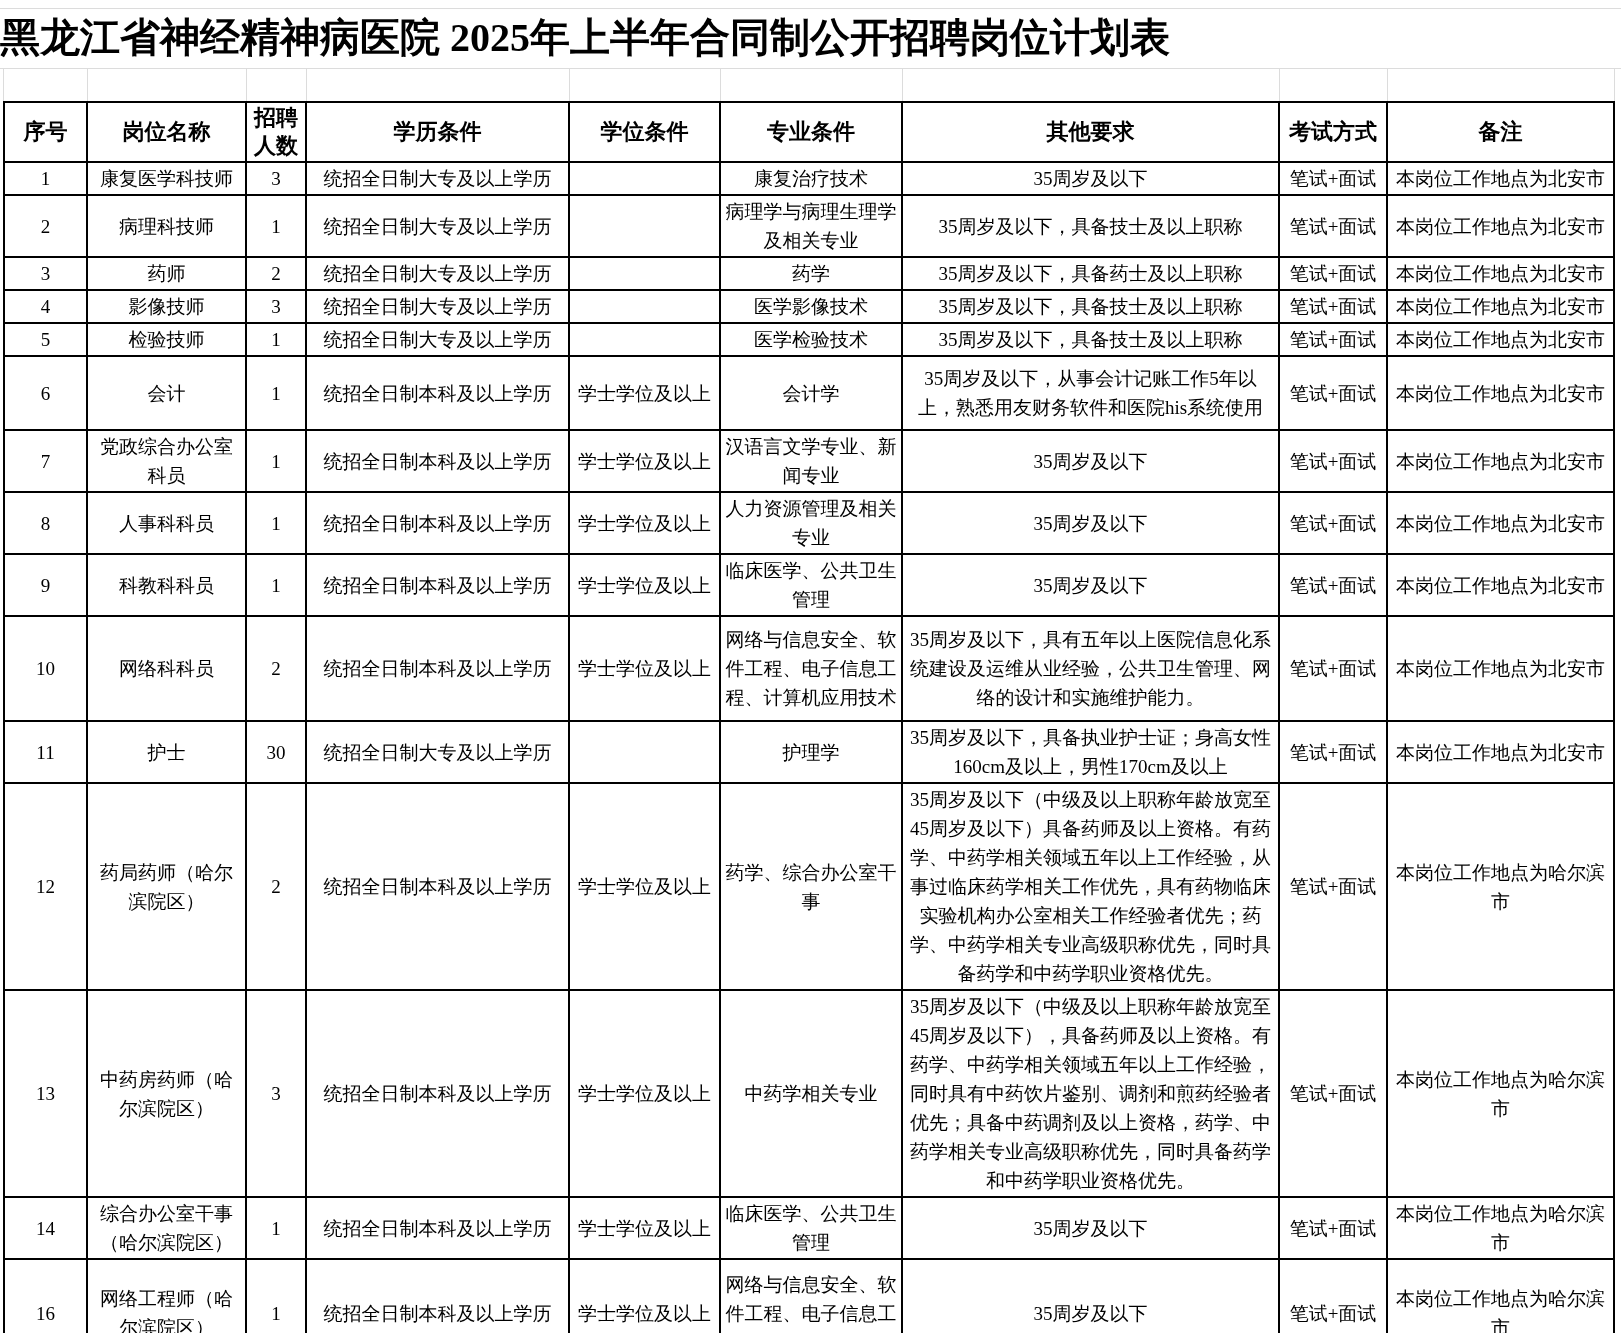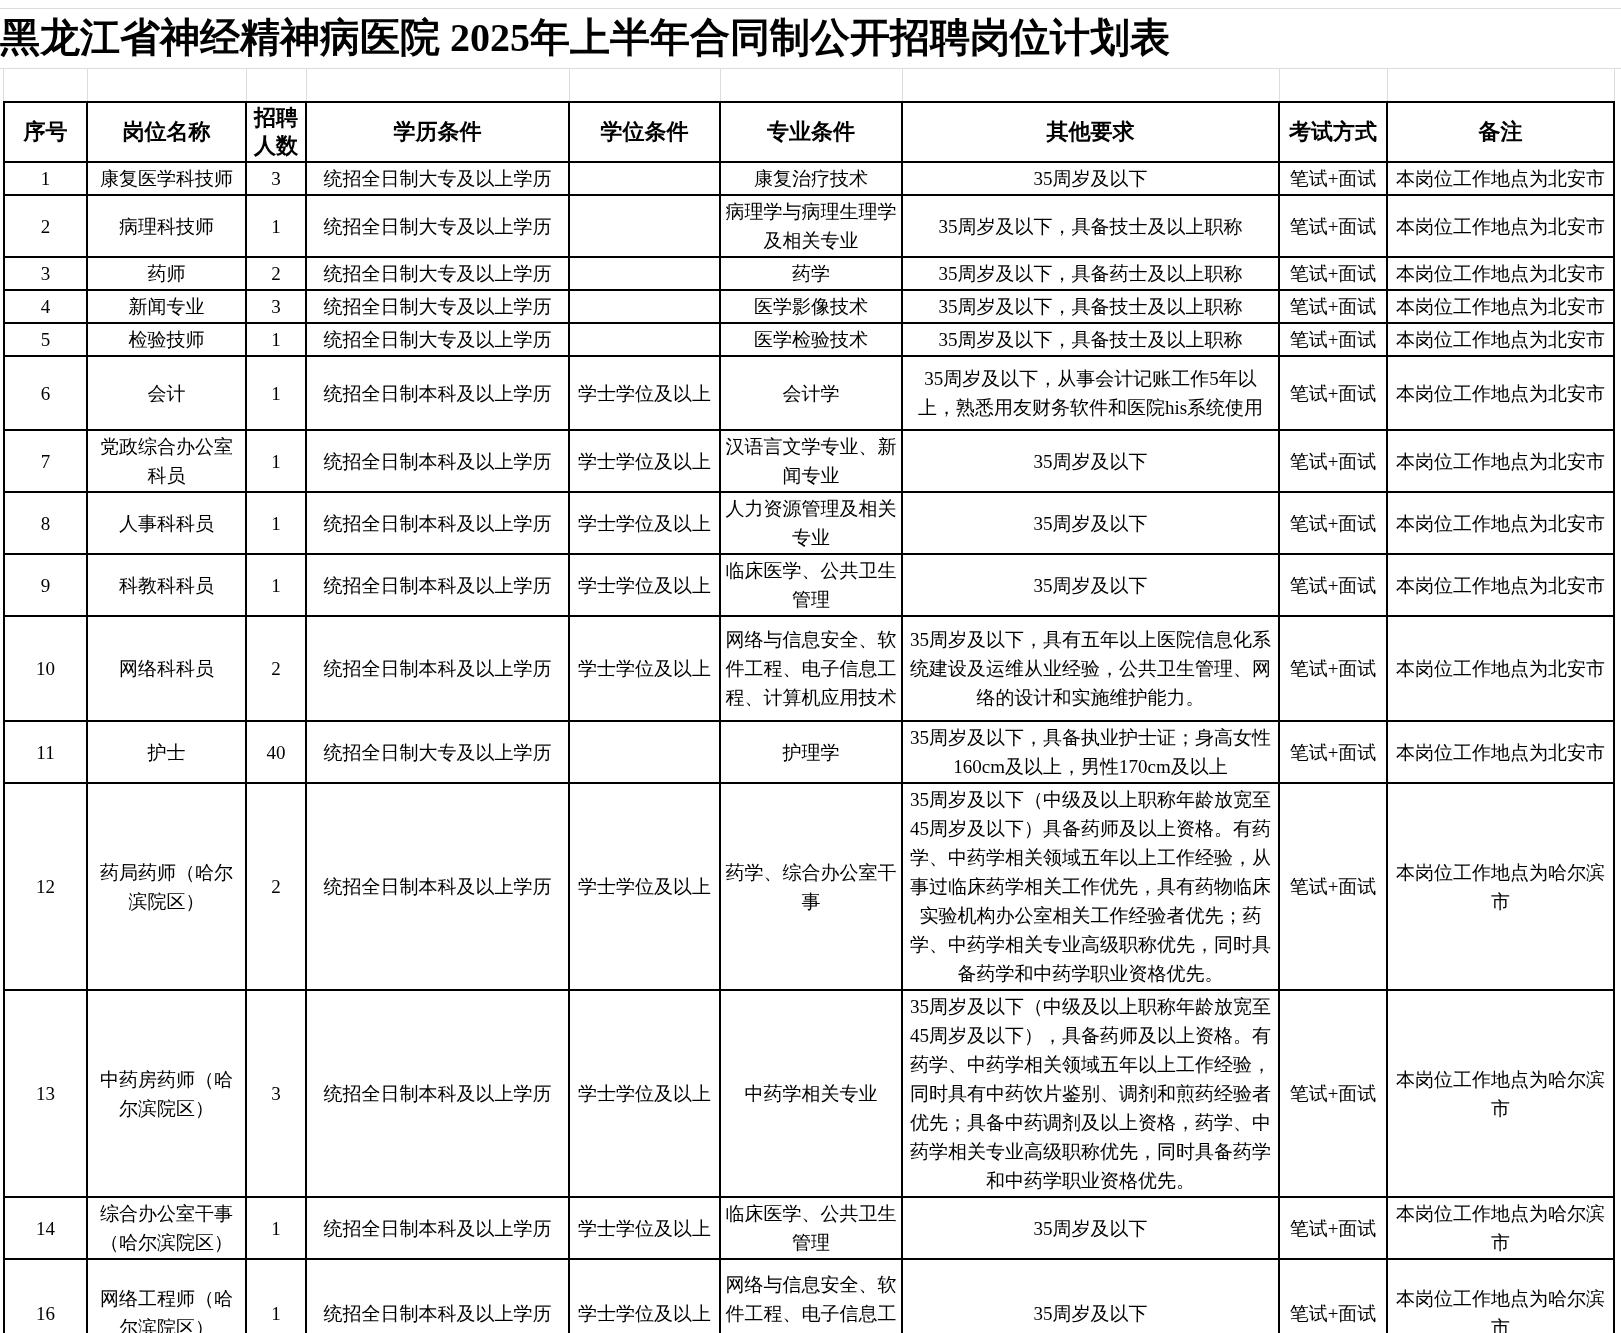--- a/index.html
+++ b/index.html
@@ -124,21 +124,21 @@
     <td>2</td>
     <td>统招全日制大专及以上学历</td>
     <td></td>
     <td>药学</td>
     <td>35周岁及以下，具备药士及以上职称</td>
     <td>笔试+面试</td>
     <td>本岗位工作地点为北安市</td>
   </tr>
         <tr style="height: 29px;">
     <td>4</td>
-    <td>新闻专业</td>
+    <td>影像技师</td>
     <td>3</td>
     <td>统招全日制大专及以上学历</td>
     <td></td>
     <td>医学影像技术</td>
     <td>35周岁及以下，具备技士及以上职称</td>
     <td>笔试+面试</td>
     <td>本岗位工作地点为北安市</td>
   </tr>
         <tr style="height: 29px;">
     <td>5</td>
@@ -202,21 +202,21 @@
     <td>统招全日制本科及以上学历</td>
     <td>学士学位及以上</td>
     <td>网络与信息安全、软件工程、电子信息工程、计算机应用技术</td>
     <td>35周岁及以下，具有五年以上医院信息化系统建设及运维从业经验，公共卫生管理、网络的设计和实施维护能力。</td>
     <td>笔试+面试</td>
     <td>本岗位工作地点为北安市</td>
   </tr>
         <tr style="height: 54px; margin-top: 27px;">
     <td>11</td>
     <td>护士</td>
-    <td>40</td>
+    <td>30</td>
     <td>统招全日制大专及以上学历</td>
     <td></td>
     <td>护理学</td>
     <td>35周岁及以下，具备执业护士证；身高女性160cm及以上，男性170cm及以上</td>
     <td>笔试+面试</td>
     <td>本岗位工作地点为北安市</td>
   </tr>
         <tr style="height: 203px;">
     <td>12</td>
     <td>药局药师（哈尔滨院区）</td>

